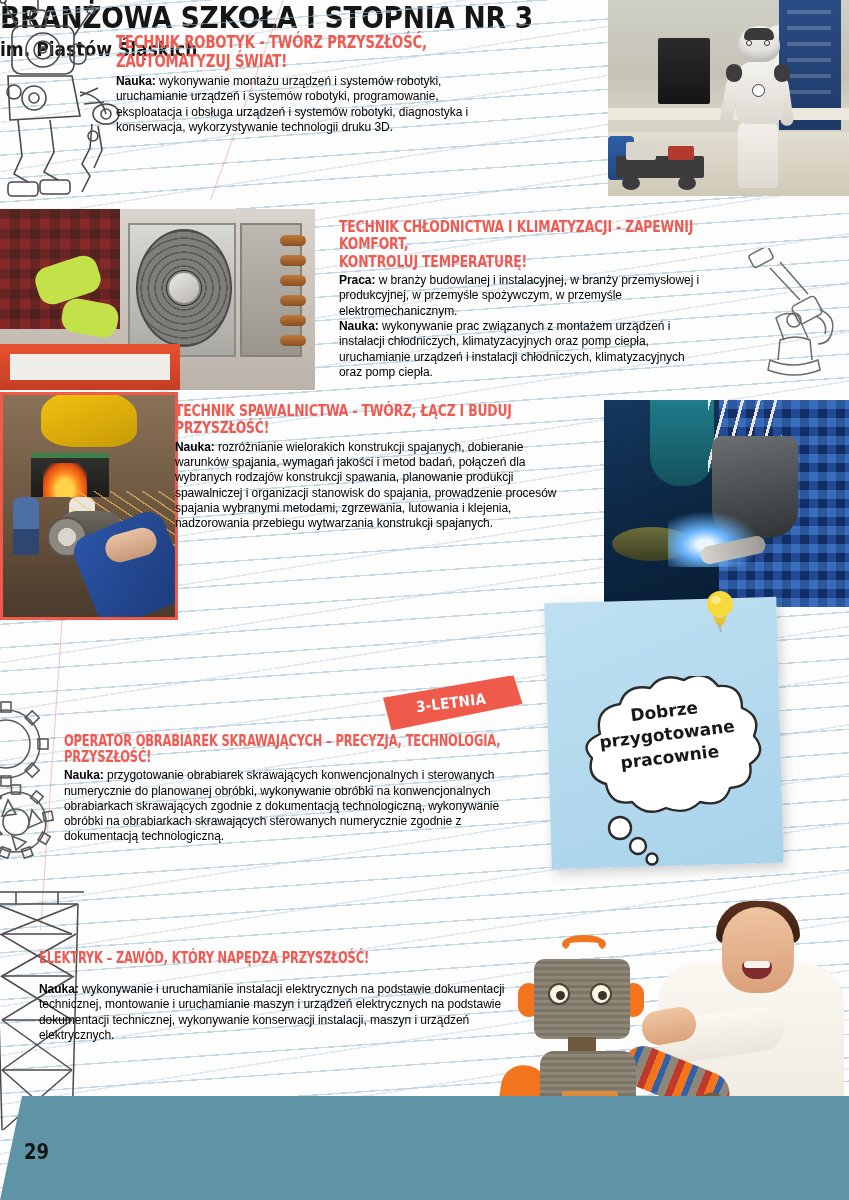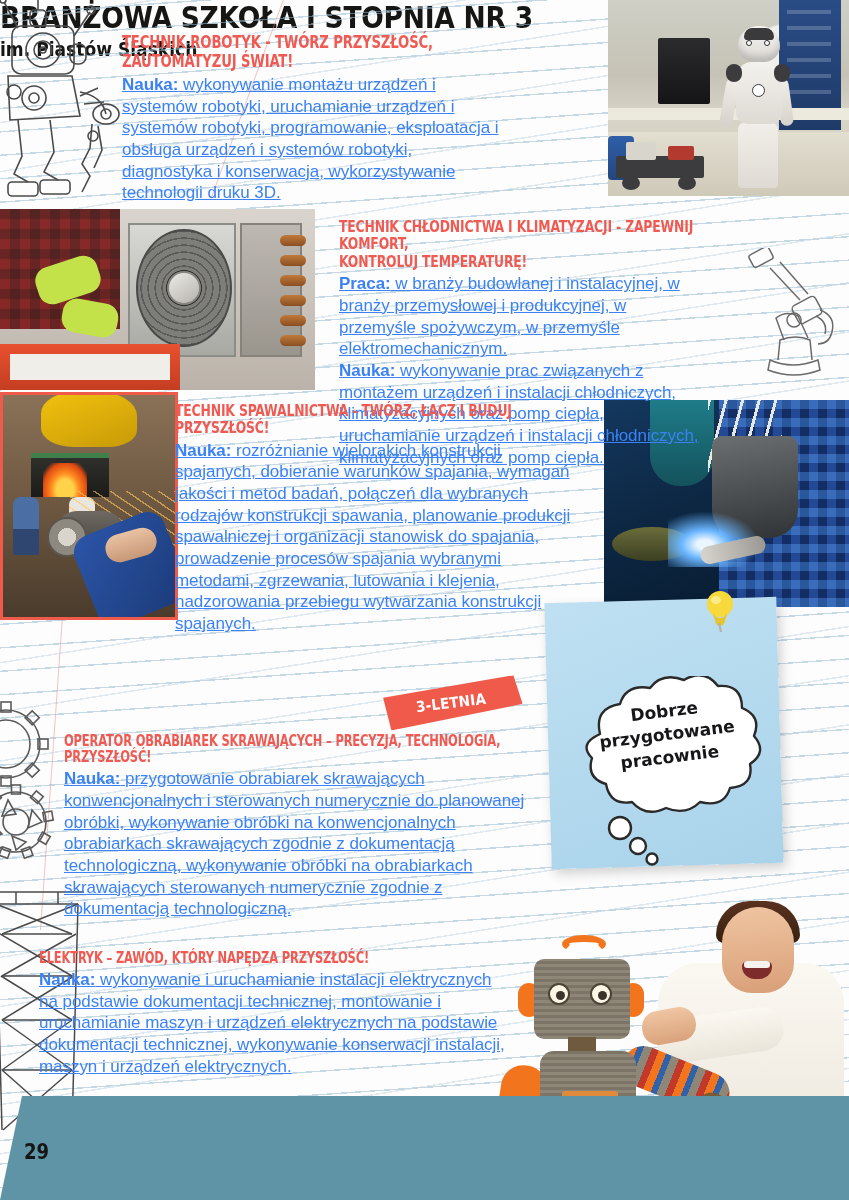--- a/index.html
+++ b/index.html
@@ -266,30 +266,29 @@
     font-family: "DejaVu Sans", sans-serif;
     font-weight: 700;
     font-stretch: condensed;
     letter-spacing: -0.2px;
     line-height: 1.06;
     transform: scaleX(0.84);
     transform-origin: left top;
     white-space: pre-line;
   }
   .body-txt {
-    color: #3b82f6;
-    font-size: 17px;
+    color: #000000;
+    font-size: 12px;
     line-height: 1.275;
     letter-spacing: -0.05px;
-    text-decoration: underline;
   }
   .body-txt b { font-weight: 700; }
   .body-txt p { margin: 0; }
 
-  #sec-robotyk { left: 122px; top: 33px; width: 380px; }
+  #sec-robotyk { left: 116px; top: 33px; width: 380px; }
   #sec-robotyk .head-red { font-size: 17.5px; width: 460px; }
   #sec-robotyk .body-txt { margin-top: 4px; }
 
   #sec-chlodnictwo { left: 339px; top: 218px; width: 368px; }
   #sec-chlodnictwo .head-red { font-size: 16.4px; width: 438px; }
   #sec-chlodnictwo .body-txt { margin-top: 3px; }
 
   #sec-spawalnictwa { left: 175px; top: 402px; width: 400px; }
   #sec-spawalnictwa .head-red { font-size: 16.4px; width: 476px; }
   #sec-spawalnictwa .body-txt { margin-top: 3px; }
@@ -334,21 +333,21 @@
     transform: rotate(-7deg) scaleX(0.9);
     letter-spacing:0.2px;
   }
 
   #sec-operator { left: 64px; top: 733px; width: 470px; }
   #sec-operator .head-red { font-size: 15.2px; width: 556px; }
   #sec-operator .body-txt { margin-top: 3px; }
 
   #sec-elektryk { left: 39px; top: 950px; width: 470px; }
   #sec-elektryk .head-red { font-size: 15.2px; width: 556px; }
-  #sec-elektryk .body-txt { margin-top: 3px; }
+  #sec-elektryk .body-txt { margin-top: 16px; }
 
   
   #sticky-note{
     position:absolute; left:548px; top:600px; width:232px; height:266px;
     background:linear-gradient(160deg,#bfe0f2,#a9d3ea);
     transform: rotate(-1.6deg);
     box-shadow: 3px 5px 12px rgba(0,0,0,.18);
     z-index: 5;
   }
   #pushpin{

